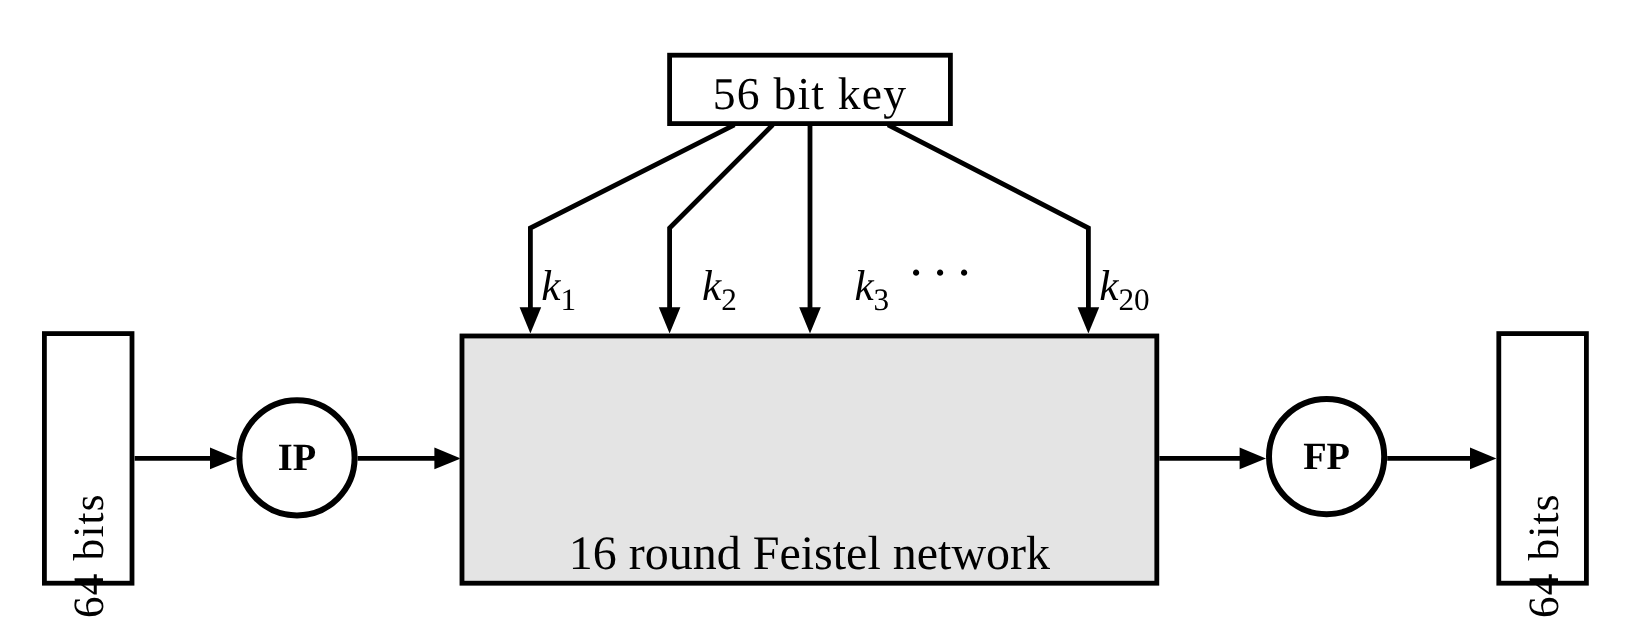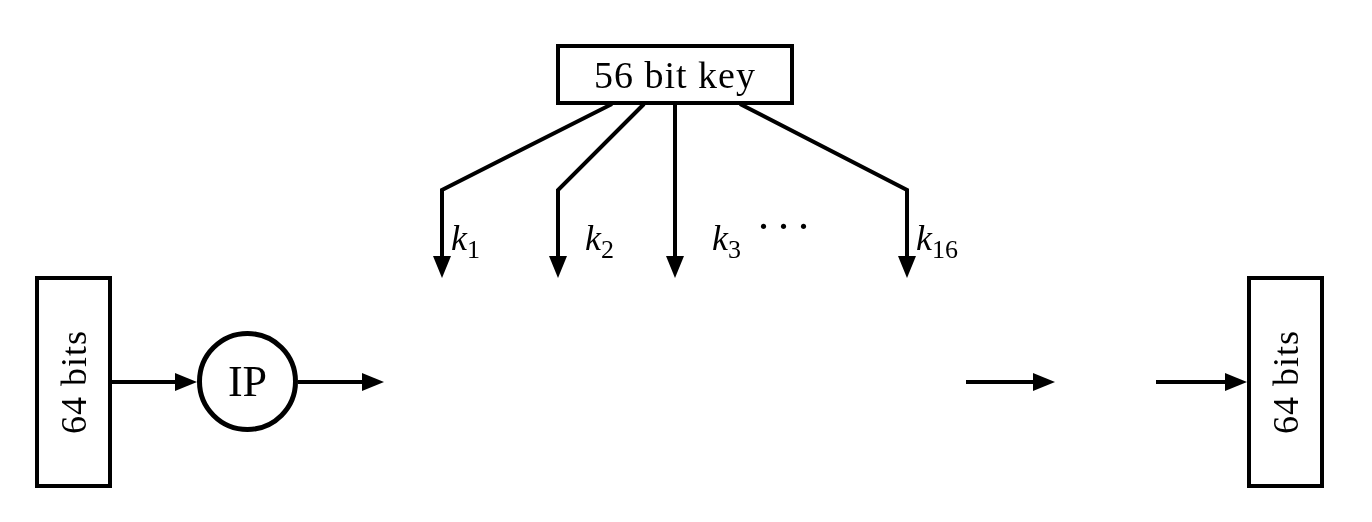--- a/index.html
+++ b/index.html
@@ -31,21 +31,21 @@
   .hd {
     fill: var(--stroke, #000000);
     stroke: none;
   }
   .box {
     position: absolute;
     box-sizing: border-box;
     border: 4px solid var(--stroke, #000000);
     background: var(--background, #ffffff);
     display: flex;
-    align-items: center;
+    align-items: flex-end;
     justify-content: center;
   }
   .key-box {
     left: 556px; top: 44px;
     width: 238px; height: 61px;
     font-size: 38px;
     letter-spacing: 1px;
     white-space: nowrap;
   }
   .feistel-box {
@@ -70,21 +70,22 @@
   .circle {
     position: absolute;
     box-sizing: border-box;
     border: 5px solid var(--stroke, #000000);
     border-radius: 50%;
     background: var(--background, #ffffff);
     display: flex;
     align-items: center;
     justify-content: center;
     width: 101px; height: 101px;
-    font-size: 44px;
+    font-size: 32px;
+    font-weight: bold;
   }
   .circle.ip { left: 197px; top: 331px; }
   .circle.fp { left: 1055px; top: 330px; }
   .klabel {
     position: absolute;
     top: 190px;
     font-size: 36px;
     font-style: italic;
     line-height: 48px;
     white-space: nowrap;
@@ -157,34 +158,40 @@
   </div>
 
   <div class="box bits-box left">
     <span class="vtext">64 bits</span>
   </div>
 
   <div class="circle ip">
     <span>IP</span>
   </div>
 
+  <div class="box feistel-box">
+    <span>16 round Feistel network</span>
+  </div>
 
+  <div class="circle fp">
+    <span>FP</span>
+  </div>
 
   <div class="box bits-box right">
     <span class="vtext">64 bits</span>
   </div>
 
   <div class="klabel" style="left:451px">
     <span>k</span><sub>1</sub>
   </div>
   <div class="klabel" style="left:585px">
     <span>k</span><sub>2</sub>
   </div>
   <div class="klabel" style="left:712px">
     <span>k</span><sub>3</sub>
   </div>
   <div class="klabel" style="left:916px">
-    <span>k</span><sub>16</sub>
+    <span>k</span><sub>20</sub>
   </div>
 
   <div class="kdots">...</div>
 
 </div>
 
 </body></html>

